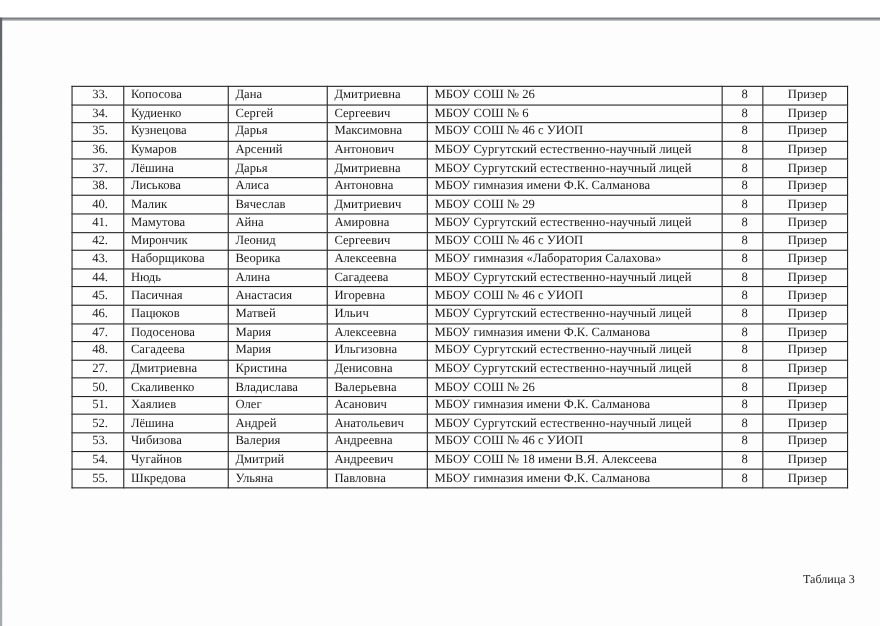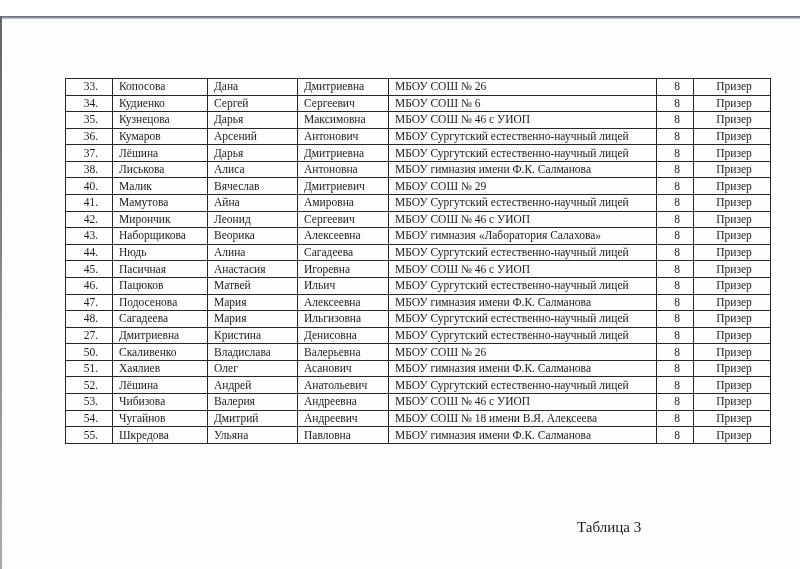--- a/index.html
+++ b/index.html
@@ -65,21 +65,22 @@
   }
   td.c-num, td.c-grade, td.c-status {
     text-align: center;
     padding: 0;
   }
   .caption {
     position: absolute;
     top: 504px;
     right: 23px;
     width: 200px;
-    font-size: 15px;
+    text-align: right;
+    font-size: 11px;
     line-height: 15px;
   }
 </style>
 </head>
 <body>
 
 <div class="page">
 
   <div class="edge-top"></div>
   <div class="edge-left"></div>

